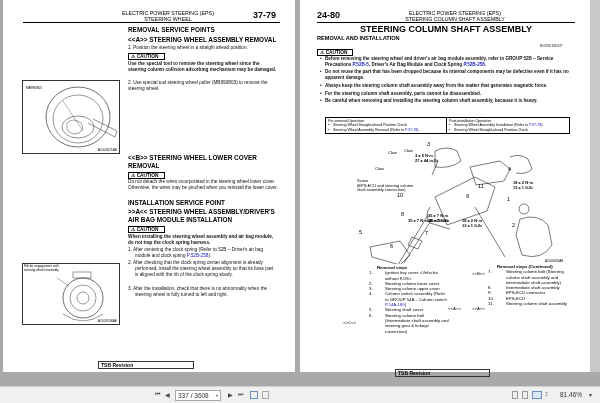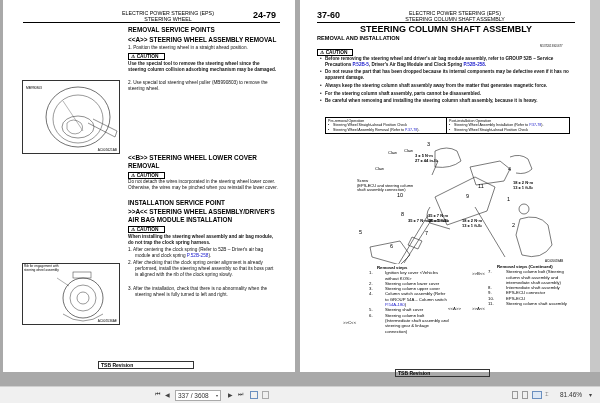--- a/index.html
+++ b/index.html
@@ -36,21 +36,21 @@
   .marker { position: absolute; font-size: 4.3px; }
 </style>
 </head>
 <body>
 
 <div class="page page-left">
   <div class="hdr-title" style="left:100px;top:11px;width:130px;">
     <div>ELECTRIC POWER STEERING (EPS)</div>
     <div>STEERING WHEEL</div>
   </div>
-  <div class="hdr-num" style="left:250px;top:10px;">24-79</div>
+  <div class="hdr-num" style="left:250px;top:10px;">37-79</div>
   <div class="hdr-rule" style="left:20px;top:22px;width:257px;"></div>
 
   <div class="h1" style="left:125px;top:26px;">REMOVAL SERVICE POINTS</div>
   <div class="h1" style="left:125px;top:36px;">&lt;&lt;A&gt;&gt; STEERING WHEEL ASSEMBLY REMOVAL</div>
   <div class="txt" style="left:125px;top:45px;width:150px;">1.  Position the steering wheel in a straight ahead position.</div>
   <div class="caution" style="left:125px;top:53px;width:37px;">⚠ CAUTION</div>
   <div class="txt bold" style="left:125px;top:61px;width:150px;">Use the special tool to remove the steering wheel since the steering column collision adsorbing mechanism may be damaged.</div>
   <div class="txt" style="left:125px;top:80px;width:140px;">2.  Use special tool steering wheel puller (MB990803) to remove the steering wheel.</div>
 
   <div class="fig" style="left:19px;top:80px;width:98px;height:74px;">
@@ -90,21 +90,21 @@
       <path d="M34 14 L46 22" stroke="#333" stroke-width="0.4"></path>
       <path d="M40 50 q20 14 40 0" fill="none" stroke="#333" stroke-width="0.5"></path>
     </svg>
     <div class="figcode">AC005536AE</div>
   </div>
 
   <div class="tsb" style="left:95px;top:361px;width:96px;">TSB Revision</div>
 </div>
 
 <div class="page page-right">
-  <div class="hdr-num" style="left:17px;top:10px;">37-60</div>
+  <div class="hdr-num" style="left:17px;top:10px;">24-80</div>
   <div class="hdr-title" style="left:100px;top:11px;width:110px;">
     <div>ELECTRIC POWER STEERING (EPS)</div>
     <div>STEERING COLUMN SHAFT ASSEMBLY</div>
   </div>
   <div class="hdr-rule" style="left:17px;top:22px;width:258px;"></div>
 
   <div class="h-big" style="left:17px;top:24px;width:258px;">STEERING COLUMN SHAFT ASSEMBLY</div>
   <div class="h1" style="left:17px;top:35px;font-size:5.6px;">REMOVAL AND INSTALLATION</div>
   <div class="txt" style="left:240px;top:43px;font-size:2.8px;">M1372019301677</div>
   <div class="caution" style="left:17px;top:49px;width:36px;">⚠ CAUTION</div>

